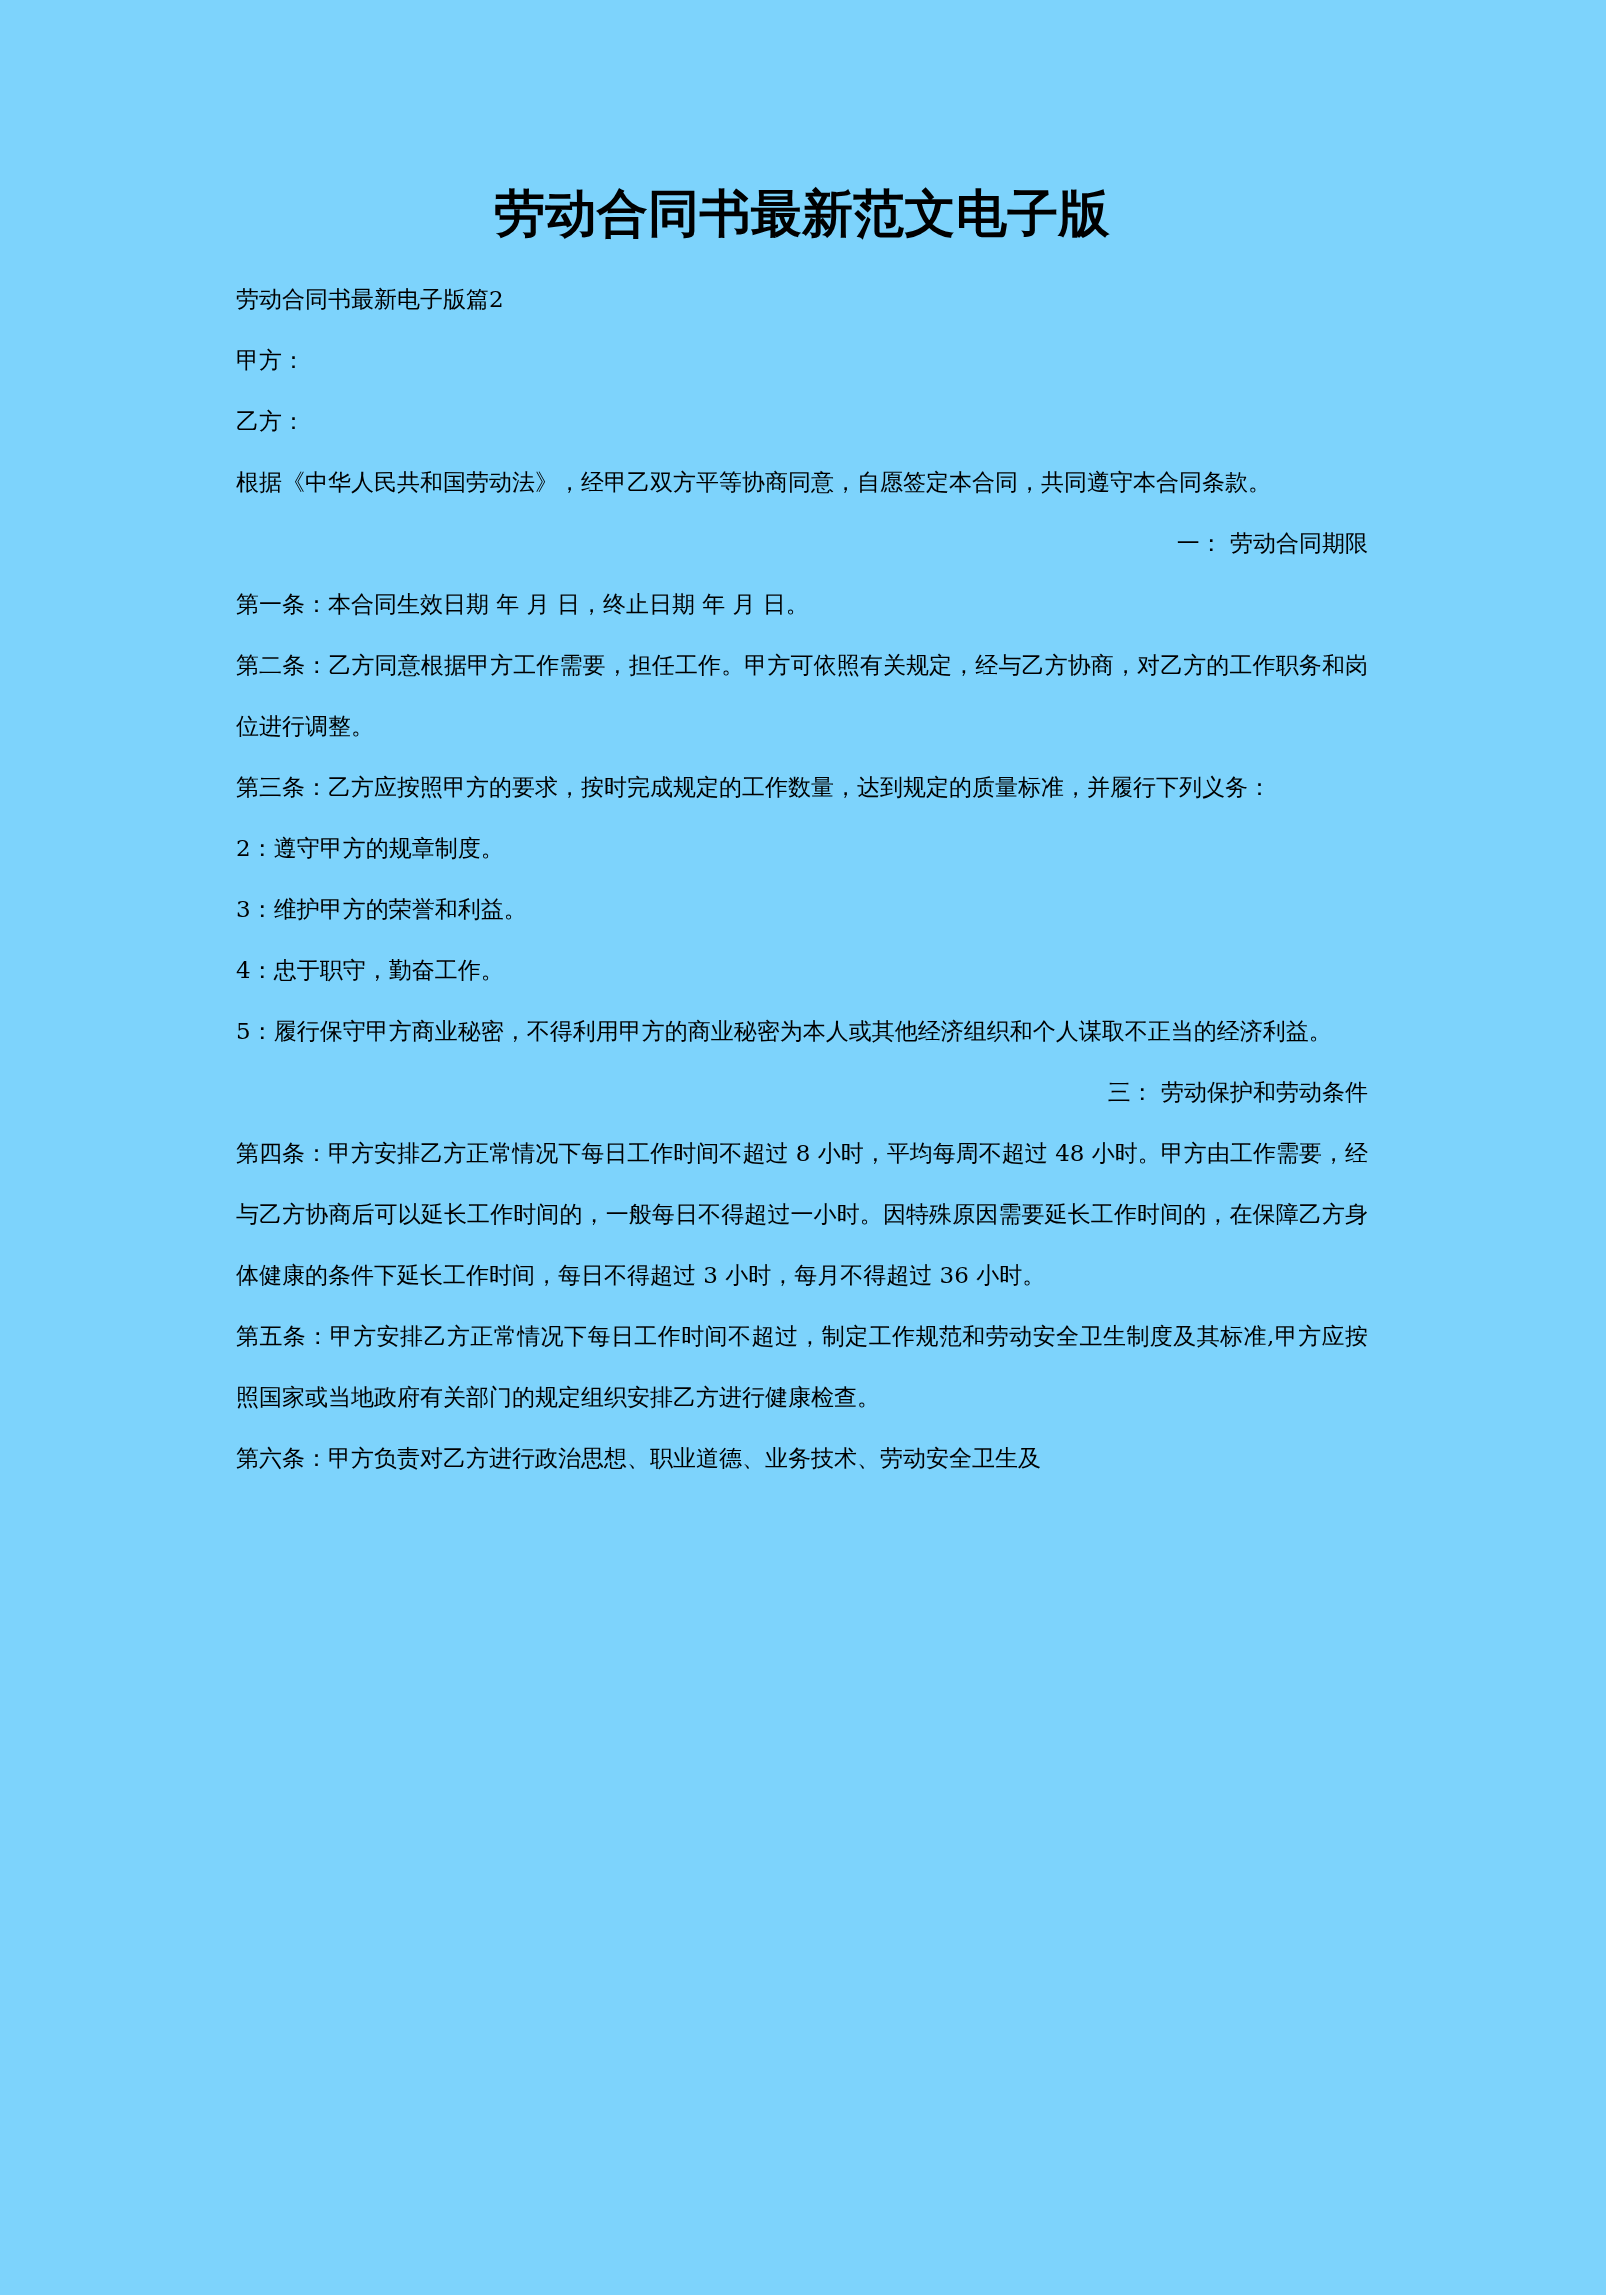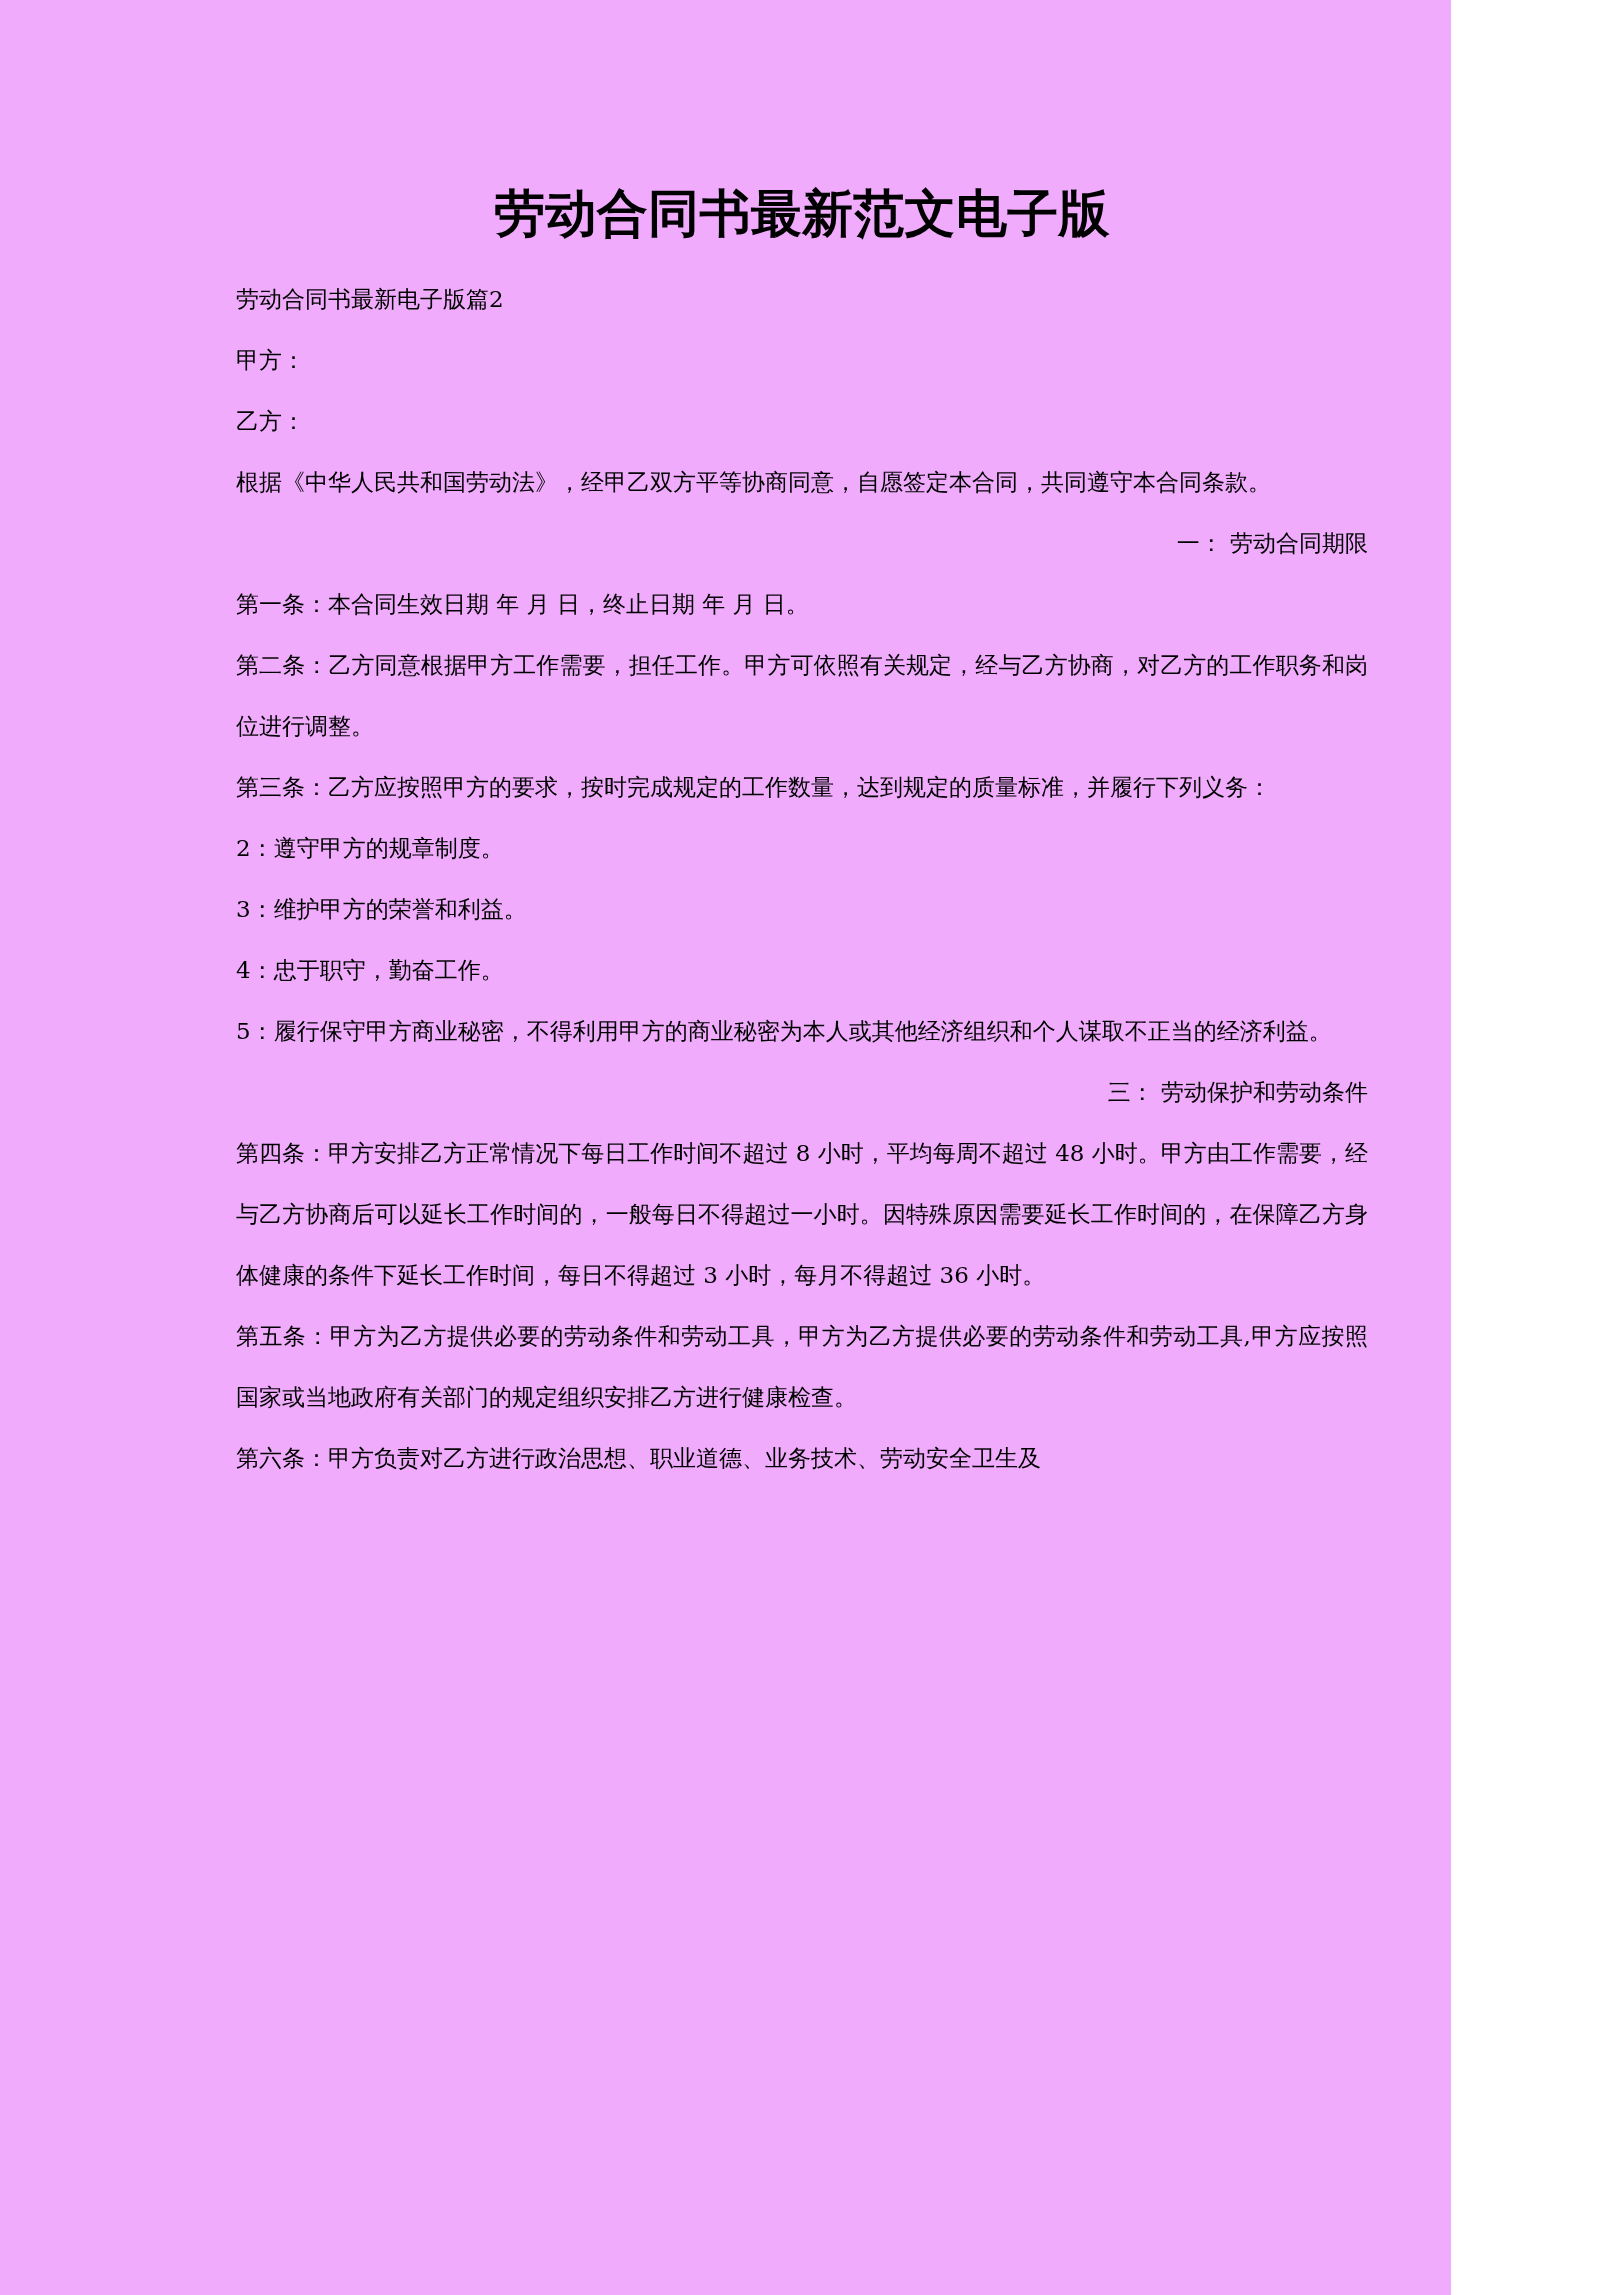--- a/index.html
+++ b/index.html
@@ -2,23 +2,23 @@
 <html style="font-size:10.5px"><head>
 <meta charset="utf-8">
 <style>
   html, body {
     margin: 0;
     padding: 0;
     background: #ffffff;
   }
   .page {
     position: relative;
-    width: 1451px;
+    width: 1606px;
     height: 2295px;
-    background: #f0abfc;
+    background: #7dd3fc;
     box-sizing: border-box;
     overflow: hidden;
     font-family: "DejaVu Serif", "Liberation Serif", serif;
     color: #000000;
   }
   .content {
     position: absolute;
     left: 236px;
     top: 0;
     width: 1132px;
@@ -85,19 +85,19 @@
     <p class="para short">3：维护甲方的荣誉和利益。</p>
 
     <p class="para short">4：忠于职守，勤奋工作。</p>
 
     <p class="para">5：履行保守甲方商业秘密，不得利用甲方的商业秘密为本人或其他经济组织和个人谋取不正当的经济利益。</p>
 
     <p class="para heading-sec">三： 劳动保护和劳动条件</p>
 
     <p class="para">第四条：甲方安排乙方正常情况下每日工作时间不超过 8 小时，平均每周不超过 48 小时。甲方由工作需要，经与乙方协商后可以延长工作时间的，一般每日不得超过一小时。因特殊原因需要延长工作时间的，在保障乙方身体健康的条件下延长工作时间，每日不得超过 3 小时，每月不得超过 36 小时。</p>
 
-    <p class="para">第五条：甲方为乙方提供必要的劳动条件和劳动工具，甲方为乙方提供必要的劳动条件和劳动工具,甲方应按照国家或当地政府有关部门的规定组织安排乙方进行健康检查。</p>
+    <p class="para">第五条：甲方安排乙方正常情况下每日工作时间不超过，制定工作规范和劳动安全卫生制度及其标准,甲方应按照国家或当地政府有关部门的规定组织安排乙方进行健康检查。</p>
 
     <p class="para">第六条：甲方负责对乙方进行政治思想、职业道德、业务技术、劳动安全卫生及</p>
 
   </div>
 </div>
 
 
 </body></html>

